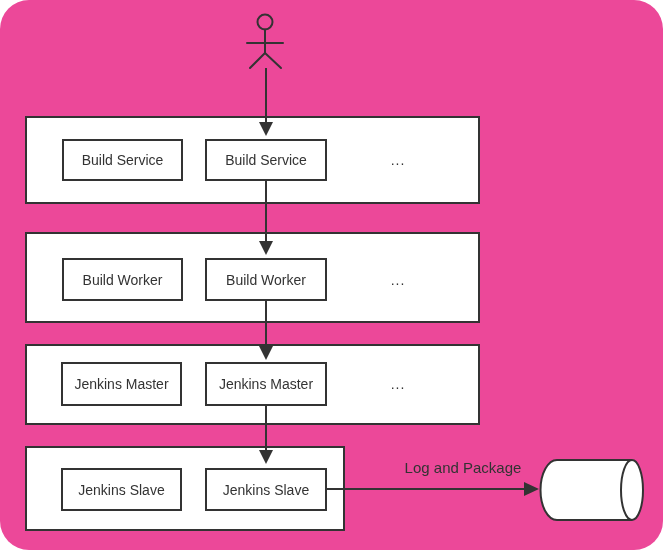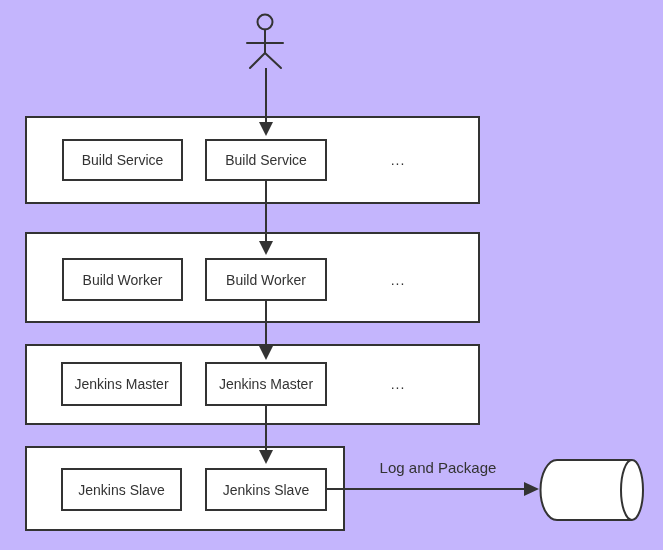--- a/index.html
+++ b/index.html
@@ -5,22 +5,23 @@
   html, body {
     margin: 0;
     padding: 0;
     background: #ffffff;
     font-family: "Liberation Sans", sans-serif;
   }
   .canvas {
     position: relative;
     width: 663px;
     height: 550px;
-    background: #c4b5fd;
+    background: #ec4899;
     overflow: hidden;
+    border-radius: 29px;
   }
   .svg-layer {
     position: absolute;
     left: 0;
     top: 0;
     width: 663px;
     height: 550px;
     pointer-events: none;
   }
   .tier {
@@ -47,21 +48,21 @@
     height: 20px;
     display: flex;
     align-items: center;
     justify-content: center;
     font-size: 14px;
     color: #333333;
     letter-spacing: 1px;
   }
   .edge-label {
     position: absolute;
-    left: 363px;
+    left: 388px;
     top: 459px;
     width: 150px;
     text-align: center;
     font-size: 15px;
     color: #333333;
     white-space: nowrap;
   }
   .datastore-label {
     position: absolute;
     left: 542px;

